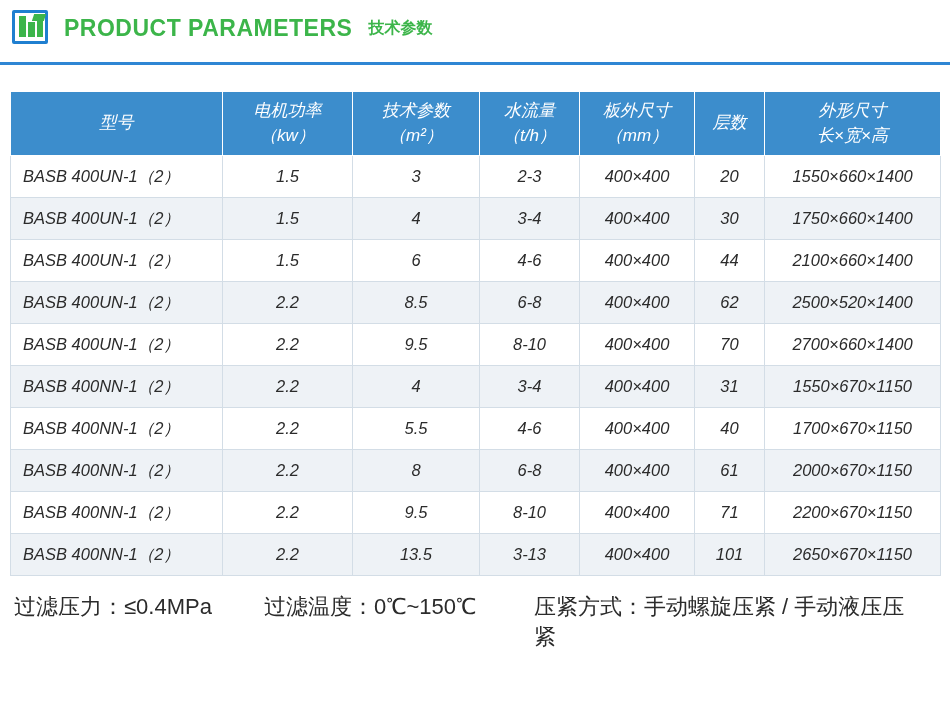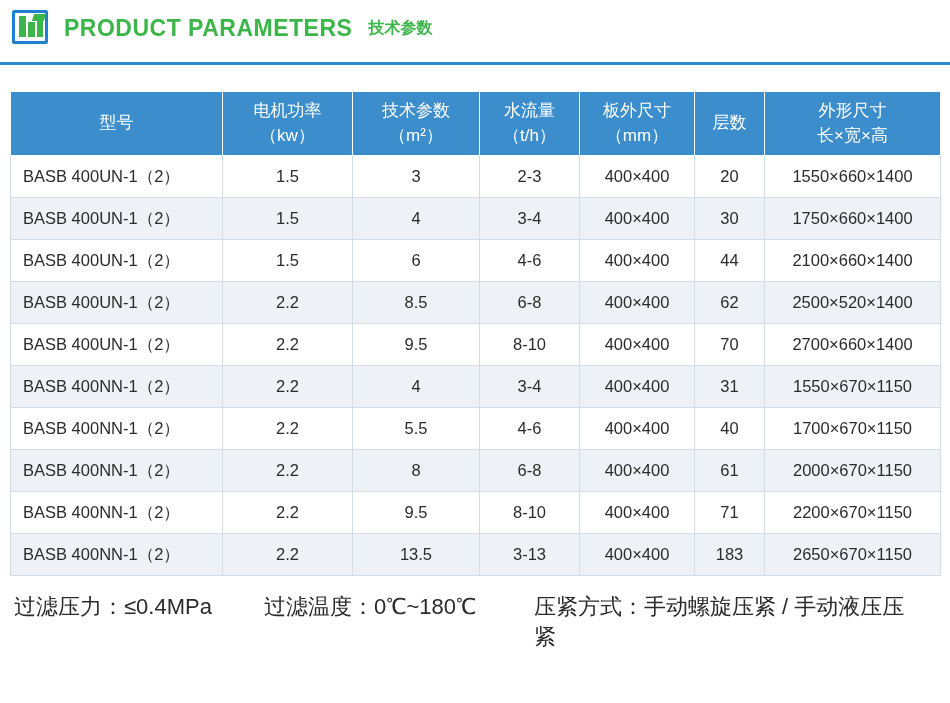--- a/index.html
+++ b/index.html
@@ -97,20 +97,21 @@
   .sec-rule {
     height: 3px;
     background: #2e86d4;
     margin: 6px 0 0 0;
     width: 950px;
   }
 
   
   .table-wrap {
     padding: 26px 10px 0 10px;
+    font-style: italic;
   }
   table.params {
     border-collapse: collapse;
     width: 930px;
     table-layout: fixed;
   }
   table.params th {
     background: #3c8dcc;
     color: #ffffff;
     font-size: 17px;
@@ -307,30 +308,30 @@
           <td>400×400</td>
           <td>71</td>
           <td>2200×670×1150</td>
         </tr>
         <tr class="alt">
           <td class="model">BASB 400NN-1（2）</td>
           <td>2.2</td>
           <td>13.5</td>
           <td>3-13</td>
           <td>400×400</td>
-          <td>183</td>
+          <td>101</td>
           <td>2650×670×1150</td>
         </tr>
       </tbody>
     </table>
   </div>
 
   <div class="notes">
     <div class="n1">过滤压力：≤0.4MPa</div>
-    <div class="n2">过滤温度：0℃~180℃</div>
+    <div class="n2">过滤温度：0℃~150℃</div>
     <div class="n3">压紧方式：手动螺旋压紧 / 手动液压压紧</div>
   </div>
 
   <div class="section2">
     <div class="section-header">
       <div class="logo-mark">
         <div class="sq"></div>
         <div class="arrow">
           <i class="v1"></i>
           <i class="v2"></i>

